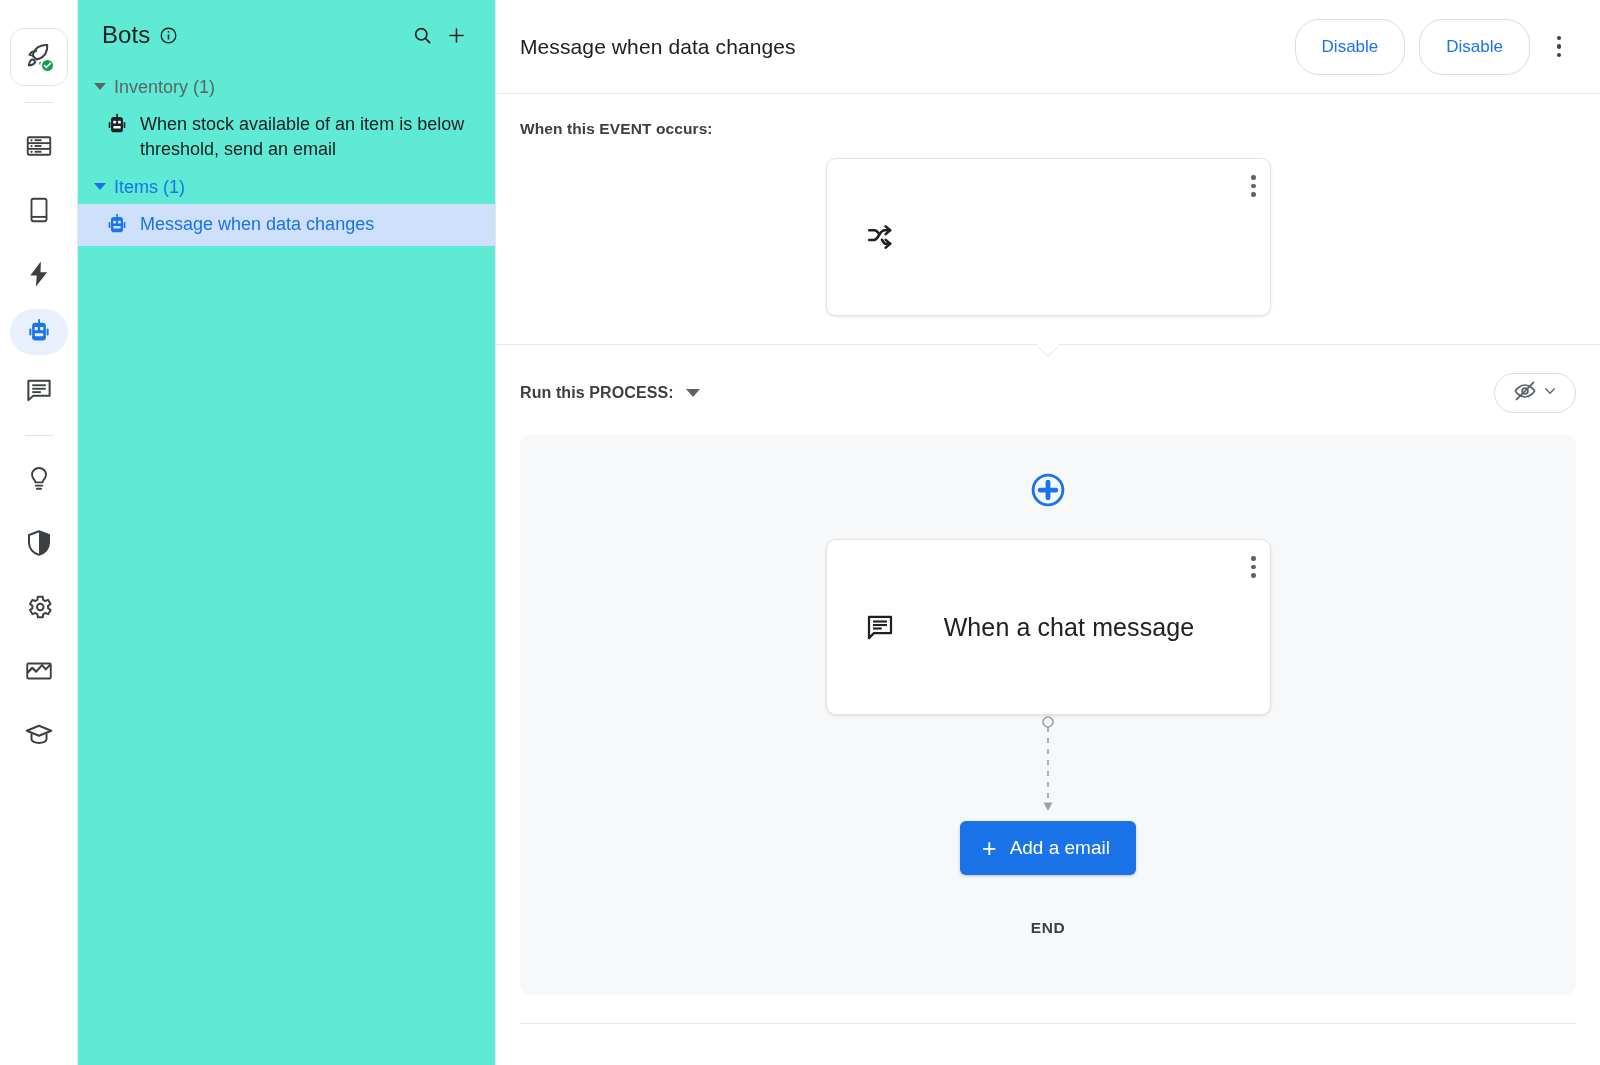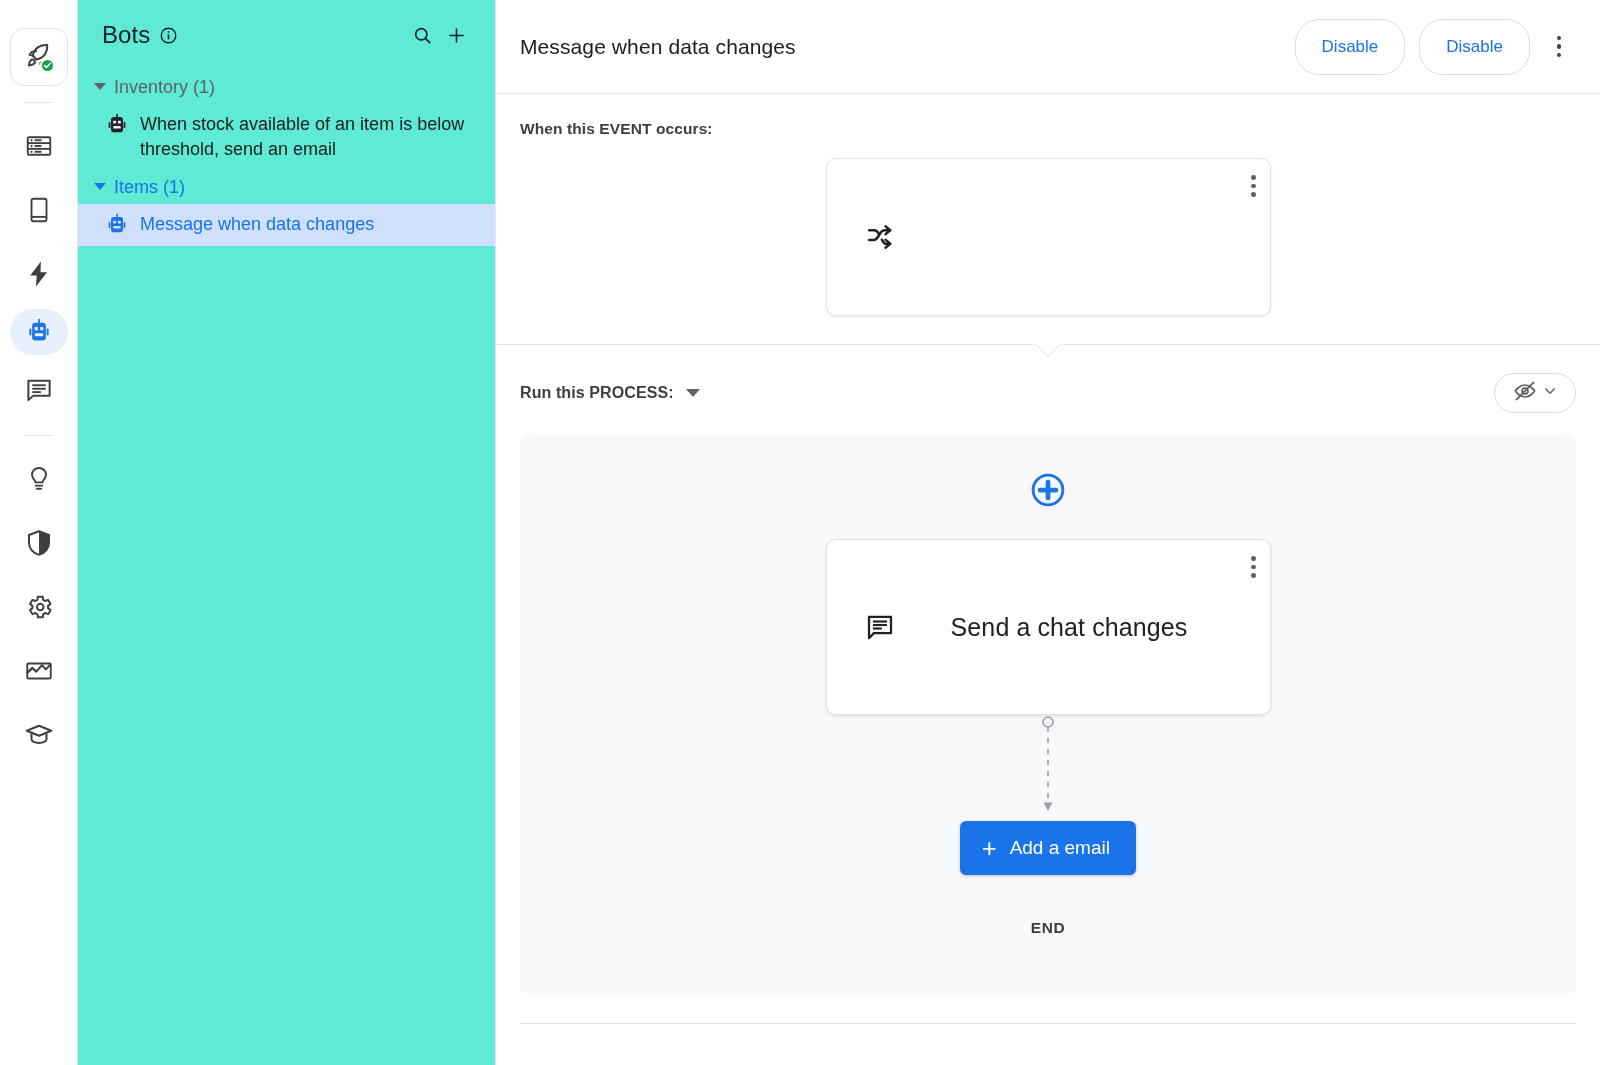--- a/index.html
+++ b/index.html
@@ -496,21 +496,21 @@
               </span>
             <span class="card-ico">
               <svg viewBox="0 0 24 24" fill="none" stroke="#202124" stroke-width="1.8" stroke-linejoin="round">
                 <path d="M3.2 3.8h17.6v13.1H7.1L3.2 21z"></path>
                 <line x1="6.4" y1="7.6" x2="17.6" y2="7.6" stroke-width="1.7"></line>
                 <line x1="6.4" y1="10.4" x2="17.6" y2="10.4" stroke-width="1.7"></line>
                 <line x1="6.4" y1="13.2" x2="13.4" y2="13.2" stroke-width="1.7"></line>
               </svg>
             </span>
             <span class="card-body">
-              <span class="card-title">Send a chat changes</span>
+              <span class="card-title">When a chat message</span>
             </span>
           </div>
         </div>
 
         <div class="connector">
           <svg width="20" height="100" viewBox="0 0 20 100">
             <circle cx="10" cy="7" r="5" fill="none" stroke="#9aa0a6" stroke-width="1.6"></circle>
             <line x1="10" y1="12" x2="10" y2="88" stroke="#9aa0a6" stroke-width="1.6" stroke-dasharray="5,6"></line>
             <path d="M10 96 L5.6 87.5 L14.4 87.5 Z" fill="#9aa0a6"></path>
           </svg>

